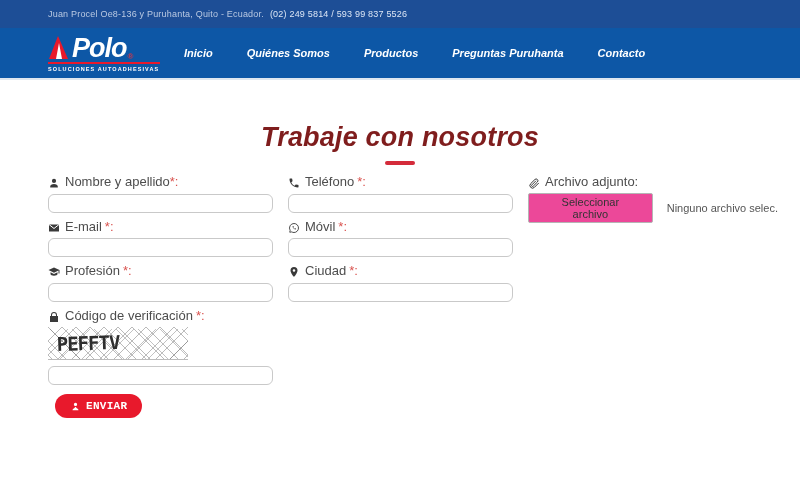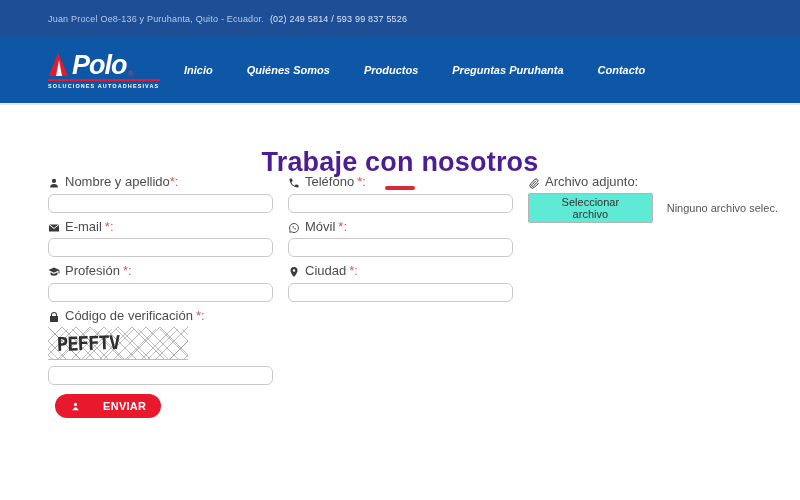--- a/index.html
+++ b/index.html
@@ -1,45 +1,45 @@
 <!DOCTYPE html>
 <html><head>
 <meta charset="utf-8">
 <style>
   * { margin:0; padding:0; box-sizing:border-box; }
   html,body { width:800px; height:500px; background:#ffffff; overflow:hidden;
               font-family:"Liberation Sans", sans-serif; }
 
   
-  .topbar { height:37px; background:#1d4e96; display:flex; align-items:center;
+  .topbar { height:28px; background:#1d4e96; display:flex; align-items:center;
             padding-left:48px; font-size:9px; letter-spacing:.2px; }
   .topbar .addr { color:#b9c9e2; }
   .topbar .phone { color:#dce6f5; margin-left:6px; }
 
   
-  .nav { height:68px; background:#0d57a6; display:flex; align-items:center;
+  .nav { height:52px; background:#0d57a6; display:flex; align-items:center;
          padding:0 48px; border-bottom:2px solid #dfe7f0; }
   .logo { display:flex; flex-direction:column; cursor:pointer; width:118px; }
   .logo-row { display:flex; align-items:flex-end; }
   .logo-word { color:#ffffff; font-size:27px; font-weight:bold; font-style:italic;
                line-height:26px; letter-spacing:-1px; }
   .logo-reg { color:#e8303d; font-size:8px; font-weight:bold; margin:-2px 0 0 1px; }
   .logo-rule { height:2px; background:#e8192c; margin:1px 0 2px 0; width:112px; }
   .logo-tag { color:#ffffff; font-size:5.5px; font-weight:bold; letter-spacing:1.1px;
               white-space:nowrap; }
   .sail { width:22px; height:26px; margin-right:2px; }
 
   .nav-menu { display:flex; align-items:center; margin-left:18px; gap:34px; }
   .nav-item { color:#ffffff; font-size:11px; font-weight:bold; cursor:pointer;
               white-space:nowrap;font-style:italic; }
   .nav-item.pill { background:#e8192c; padding:7px 16px; border-radius:14px; }
 
   
   .page-title { text-align:center; margin-top:42px; font-size:27px; font-weight:bold;
-                color:#4c1d95; letter-spacing:.2px; }
+                color:#7f1d1d; letter-spacing:.2px;font-style:italic; }
   .title-bar { width:30px; height:4px; background:#d42b3a; border-radius:2px;
                margin:8px auto 0 auto; }
 
   
   .col { position:absolute; width:225px; }
   .col1 { left:48px;  top:176px; }
   .col2 { left:288px; top:176px; }
   .col3 { left:528px; top:176px; width:250px; }
 
   .field { margin-bottom:8px; }
@@ -50,30 +50,30 @@
   .mark { color:#d9534f; margin-left:3px; }
   .mark.tight { margin-left:0; }
   .tinput { width:100%; height:19px; border:1px solid #c9c9c9; border-radius:6px;
             background:#ffffff; outline:none; padding:0 6px; font-size:11px; }
 
   .captcha-svg { display:block; margin:1px 0 6px 0; }
   .captcha-wrap .tinput { width:225px; }
 
   
   .file-row { display:flex; align-items:center; margin-top:1px; }
-  .file-btn { font-size:11px; color:#333; background:#5eead4;
+  .file-btn { font-size:11px; color:#333; background:#ec4899;
               border:1px solid #b5b5b5; border-radius:2px; padding:2px 23px;
               cursor:pointer; }
   .file-status { font-size:11px; color:#555; margin-left:14px; white-space:nowrap; }
 
   
   .submit-btn { position:absolute; left:55px; top:394px; display:flex;
-                align-items:center; gap:22px; background:#e8192c; color:#ffffff;
+                align-items:center; gap:5px; background:#e8192c; color:#ffffff;
                 border:none; border-radius:13px; padding:6px 15px; font-size:11px;
-                font-weight:bold; cursor:pointer; letter-spacing:.3px; }
+                font-weight:bold; cursor:pointer; letter-spacing:.3px;font-family:Liberation Mono, monospace; }
   .submit-btn svg { width:11px; height:11px; }
 </style>
 </head>
 <body>
 
 <div class="topbar">
   <span class="addr">Juan Procel Oe8-136 y Puruhanta, Quito - Ecuador.</span>
   <span class="phone">(02) 249 5814 / 593 99 837 5526</span>
 </div>
 

